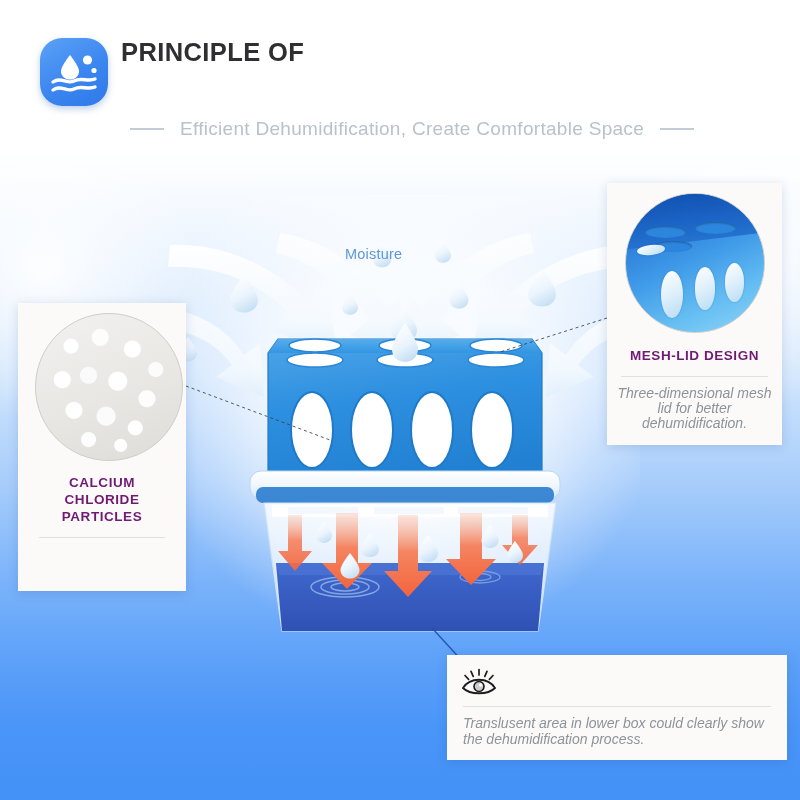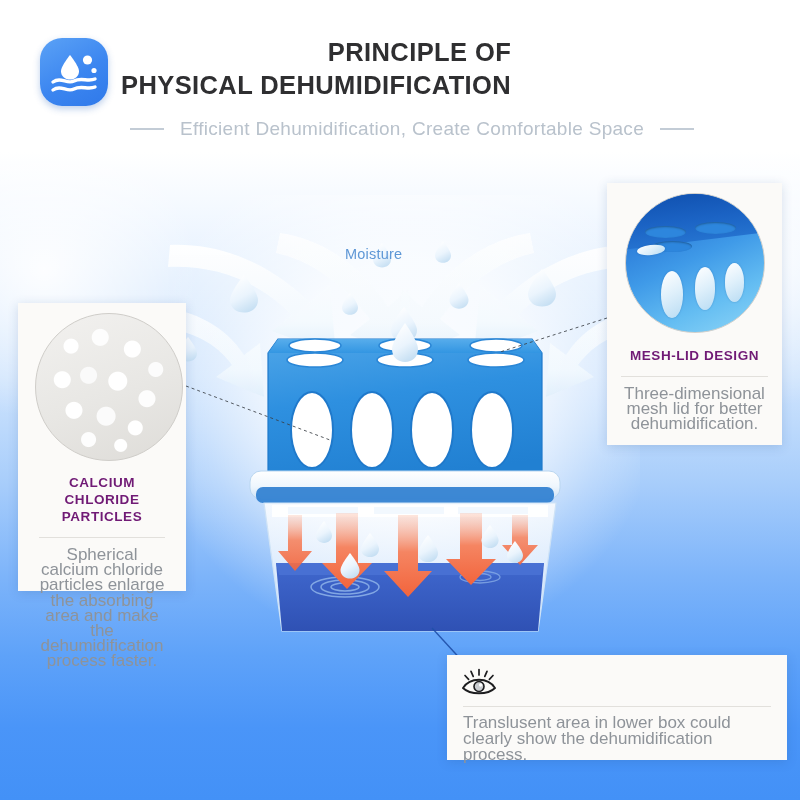--- a/index.html
+++ b/index.html
@@ -67,21 +67,20 @@
   }
 
   .title-block { position: absolute; left: 121px; top: 36px; }
   .title-line {
     font-size: 25.5px;
     font-weight: bold;
     letter-spacing: 0.4px;
     color: #2f2f31;
     line-height: 33px;
     white-space: nowrap;
-    text-align: right;
   }
 
   .subtitle-row {
     position: absolute; left: 12px; top: 118px;
     width: 800px;
     display: flex; align-items: center; justify-content: center;
     gap: 16px;
   }
   .sub-dash { width: 34px; height: 1.5px; background: #c3ccd6; }
   .subtitle-text {
@@ -100,24 +99,25 @@
   .card-title {
     font-size: 13.5px;
     font-weight: bold;
     color: #701a75;
     letter-spacing: 0.55px;
     line-height: 17px;
     text-align: center;
   }
   .card-rule { height: 1px; background: #e2e0dc; }
   .card-body {
-    font-size: 17px;
+    font-size: 14px;
     color: #8e9399;
     line-height: 15.2px;
     text-align: center;
+    font-style: italic;
   }
 
   
   #card-left { left: 18px; top: 303px; width: 168px; height: 288px; padding: 10px 17px 0; }
   .ccl-circle {
     width: 148px; height: 148px; margin: 0 auto;
     border-radius: 50%;
     border: 1px solid #cfcdc9;
     background:
       radial-gradient(circle at 24% 22%, #ffffff 0 7px, rgba(0,0,0,0) 8px),
@@ -207,21 +207,20 @@
         <path d="M30 17c0 0 -9 11 -9 16.2 0 5 4.1 8.3 9 8.3 4.9 0 9 -3.3 9 -8.3C39 28 30 17 30 17z" fill="#ffffff"></path>
         <circle cx="47.5" cy="22" r="4.6" fill="#ffffff"></circle>
         <circle cx="54" cy="32.5" r="2.6" fill="#ffffff"></circle>
         <path d="M13 44 C21 38 27 47 34 43 C41 39 48 44 55 41" stroke="#ffffff" stroke-width="3.4" fill="none" stroke-linecap="round"></path>
         <path d="M13 52 C21 46 27 55 34 51 C41 47 48 52 55 49" stroke="#ffffff" stroke-width="3.4" fill="none" stroke-linecap="round"></path>
       </svg>
     </div>
 
     <div class="title-block">
       <div class="title-line">PRINCIPLE OF</div>
-      <div class="title-line">PHYSICAL DEHUMIDIFICATION</div>
     </div>
 
     <div class="subtitle-row">
       <span class="sub-dash"></span>
       <span class="subtitle-text">Efficient Dehumidification, Create Comfortable Space</span>
       <span class="sub-dash"></span>
     </div>
   </div>
 
   <svg id="product" viewBox="0 0 490 440">
@@ -359,21 +358,20 @@
   <svg class="connector" style="left:0;top:0;width:800px;height:800px;">
     <line x1="186" y1="386" x2="330" y2="440" stroke="#3a3f45" stroke-width="1" stroke-dasharray="3 3" opacity="0.85"></line>
     <line x1="607" y1="318" x2="500" y2="352" stroke="#3a3f45" stroke-width="1" stroke-dasharray="3 3" opacity="0.85"></line>
     <line x1="432" y1="628" x2="487" y2="688" stroke="#1f4fa8" stroke-width="1.4" opacity="0.9"></line>
   </svg>
 
   <div class="card" id="card-left">
     <div class="ccl-circle"></div>
     <div class="card-title">CALCIUM CHLORIDE PARTICLES</div>
     <div class="card-rule"></div>
-    <div class="card-body">Spherical calcium chloride particles enlarge the absorbing area and make the dehumidification process faster.</div>
   </div>
 
   <div class="card" id="card-right">
     <div class="mesh-circle">
       <div class="top-face"></div>
       <div class="mesh-slot" style="left:14%;top:23%;width:30%;height:9%;"></div>
       <div class="mesh-slot" style="left:50%;top:20%;width:30%;height:9%;"></div>
       <div class="mesh-slot" style="left:20%;top:34%;width:28%;height:8%;"></div>
       <div class="mesh-hole" style="left:8%;top:37%;width:20%;height:7%;transform:rotate(-6deg);"></div>
       <div class="mesh-hole" style="left:26%;top:56%;width:16%;height:34%;"></div>

